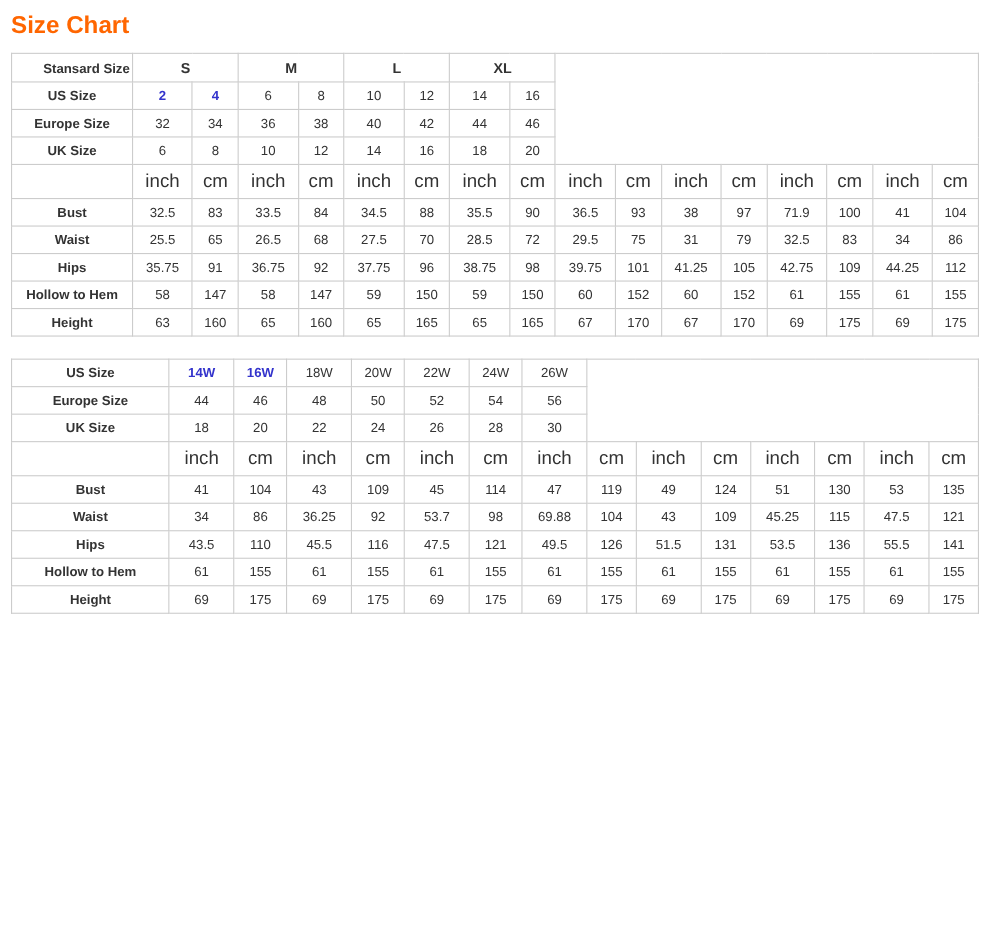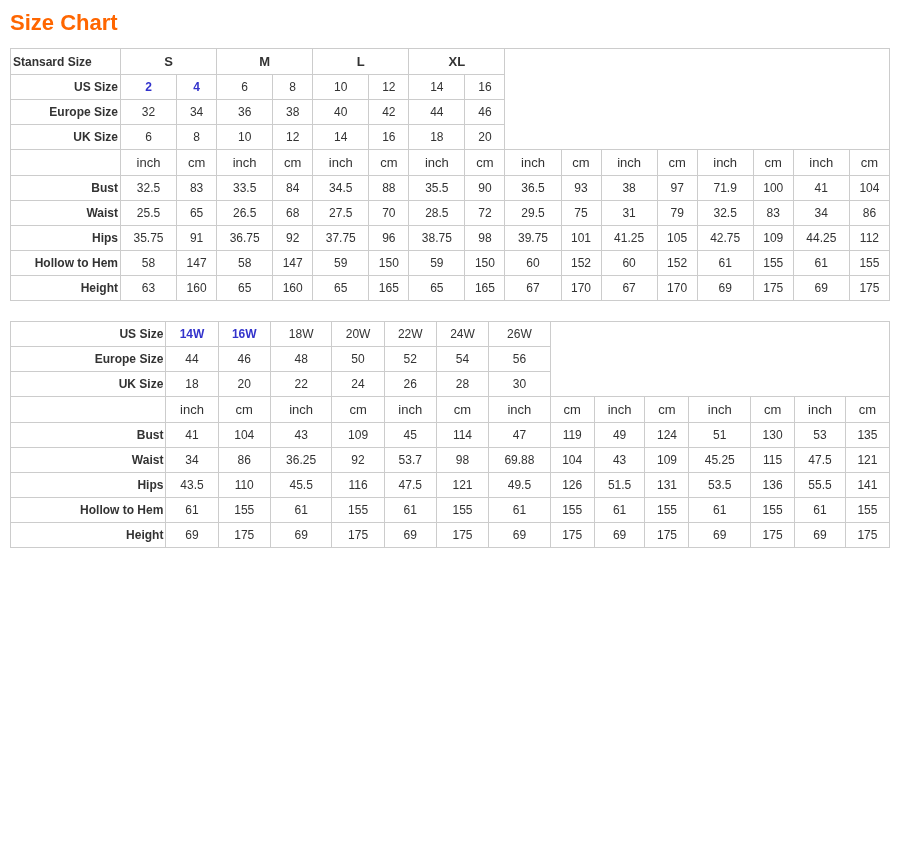--- a/index.html
+++ b/index.html
@@ -27,39 +27,38 @@
     }
     th, td {
       border: 1px solid #ccc;
       text-align: center;
       padding: 5px 2px;
       color: #333;
     }
     .row-header {
       font-weight: bold;
       background: #fff;
-      text-align: right;
     }
     .size-group-header {
       font-weight: bold;
       background: #fff;
       font-size: 13px;
     }
     .highlight {
       color: #3333cc;
       font-weight: bold;
     }
     .sub-header {
-      font-size: 13px;
+      font-size: 17px;
       color: #333;
     }
     .label-col {
       width: 110px;
       font-weight: bold;
-      text-align: left;
+      text-align: right;
     }
   </style>
 </head>
 <body>
 
 <div class="page-title">Size Chart</div>
 
 <div class="chart-section">
   <table>
     <thead>

